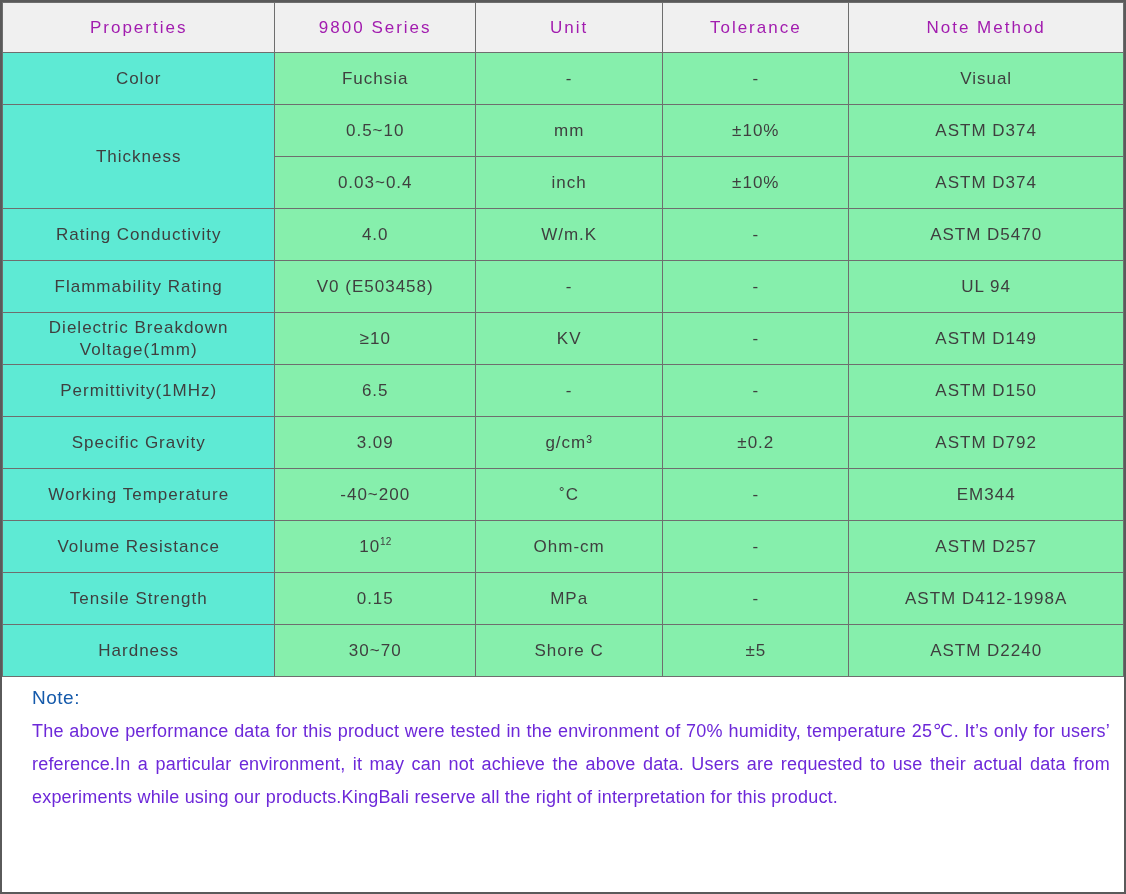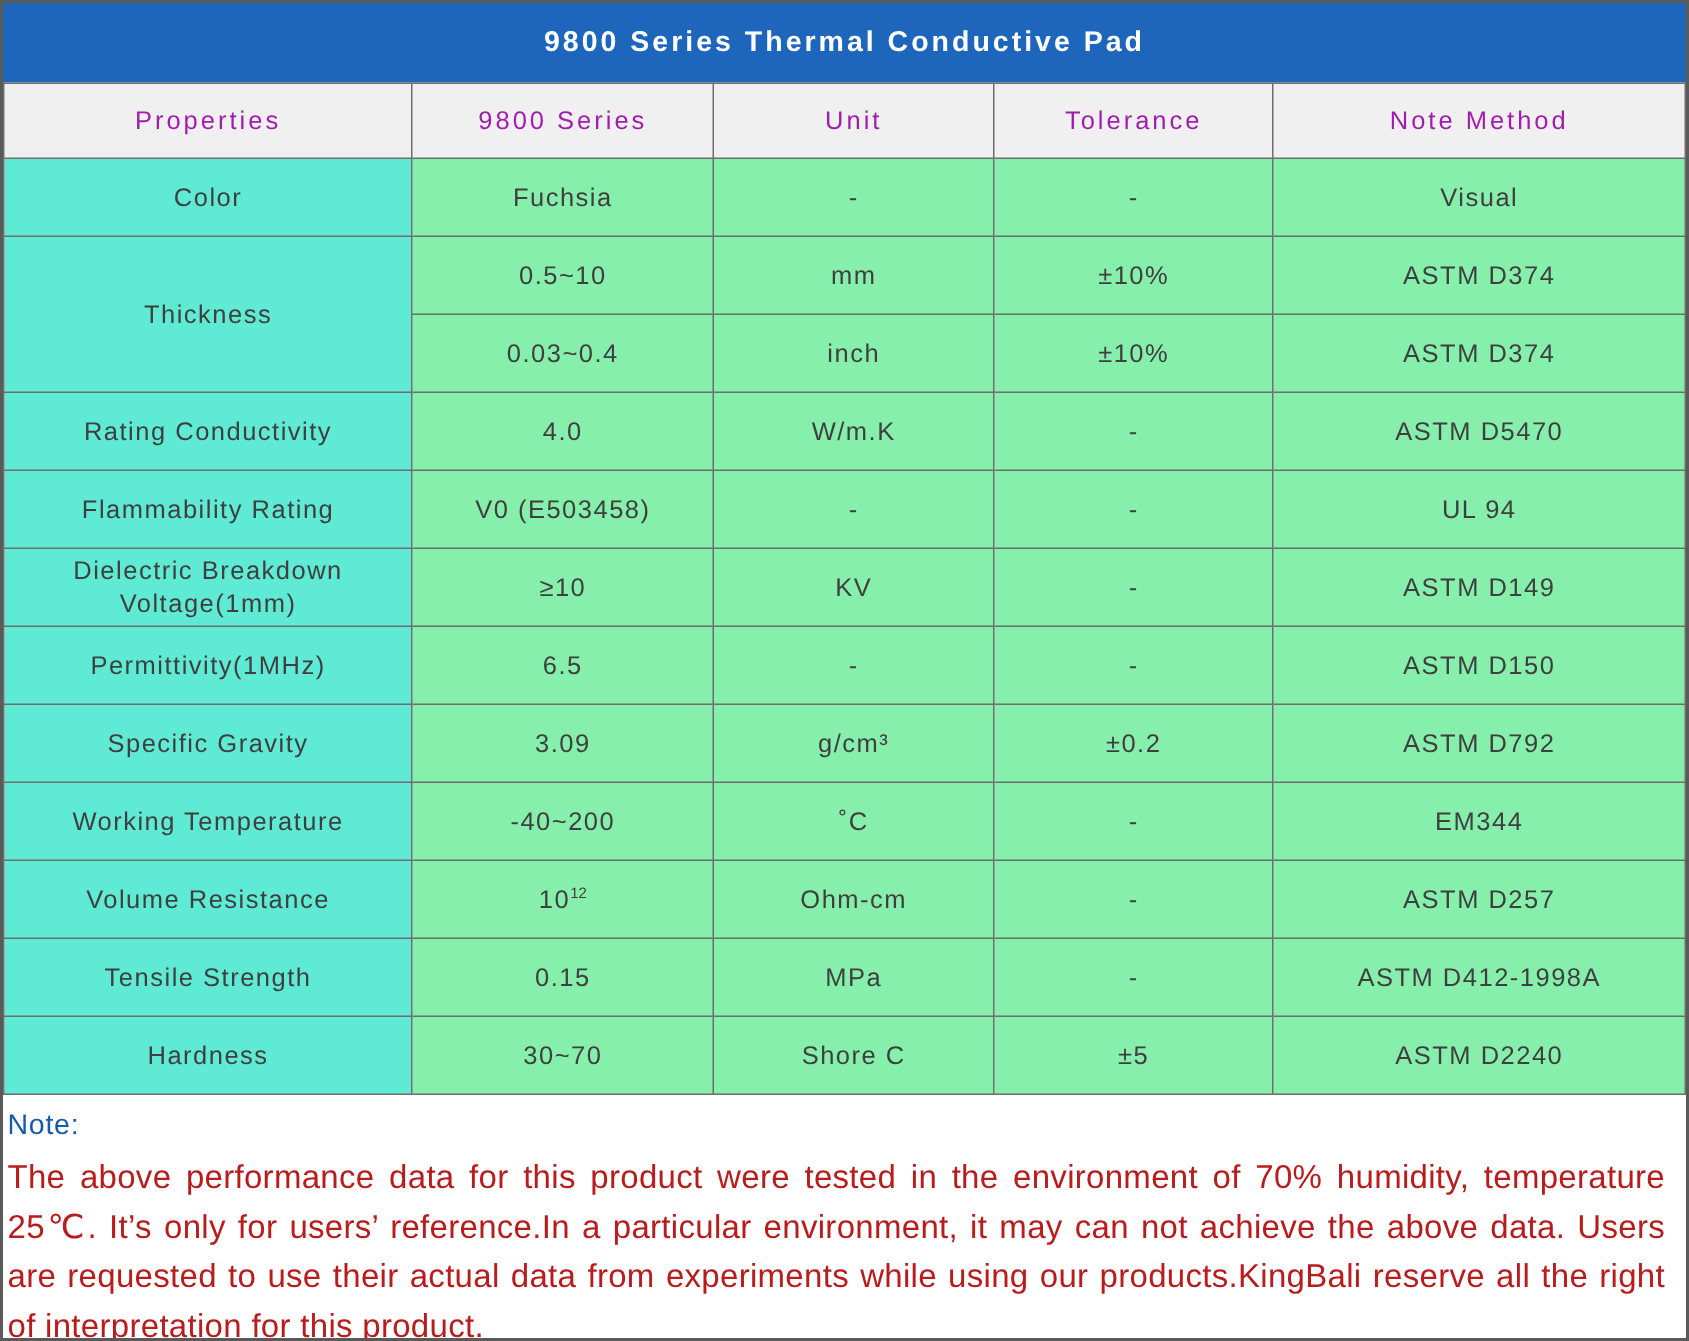--- a/index.html
+++ b/index.html
@@ -65,43 +65,42 @@
     vertical-align: super;
     letter-spacing: 0;
   }
   .col-prop   { width: 24.3%; }
   .col-series { width: 17.9%; }
   .col-unit   { width: 16.7%; }
   .col-tol    { width: 16.6%; }
   .col-method { width: 24.5%; }
   .note {
     flex: 1 1 auto;
-    padding: 10px 14px 8px 3px;
+    padding: 10px 14px 8px 30px;
     overflow: hidden;
   }
   .note-heading {
     color: #155aab;
     font-size: 19px;
     letter-spacing: 0.5px;
     margin-bottom: 6px;
   }
   .note-body {
-    font-size: 22px;
+    font-size: 18px;
     line-height: 33px;
-    color: #b91c1c;
+    color: #6d28d9;
     text-align: justify;
     letter-spacing: 0.2px;
   }
 </style>
 </head>
 <body>
 
 <div class="sheet">
 
-  <div class="title-bar">9800 Series Thermal Conductive Pad</div>
 
   <table class="spec">
     <colgroup>
       <col class="col-prop">
         <col class="col-series">
         <col class="col-unit">
         <col class="col-tol">
         <col class="col-method">
     </colgroup>
     <thead>

